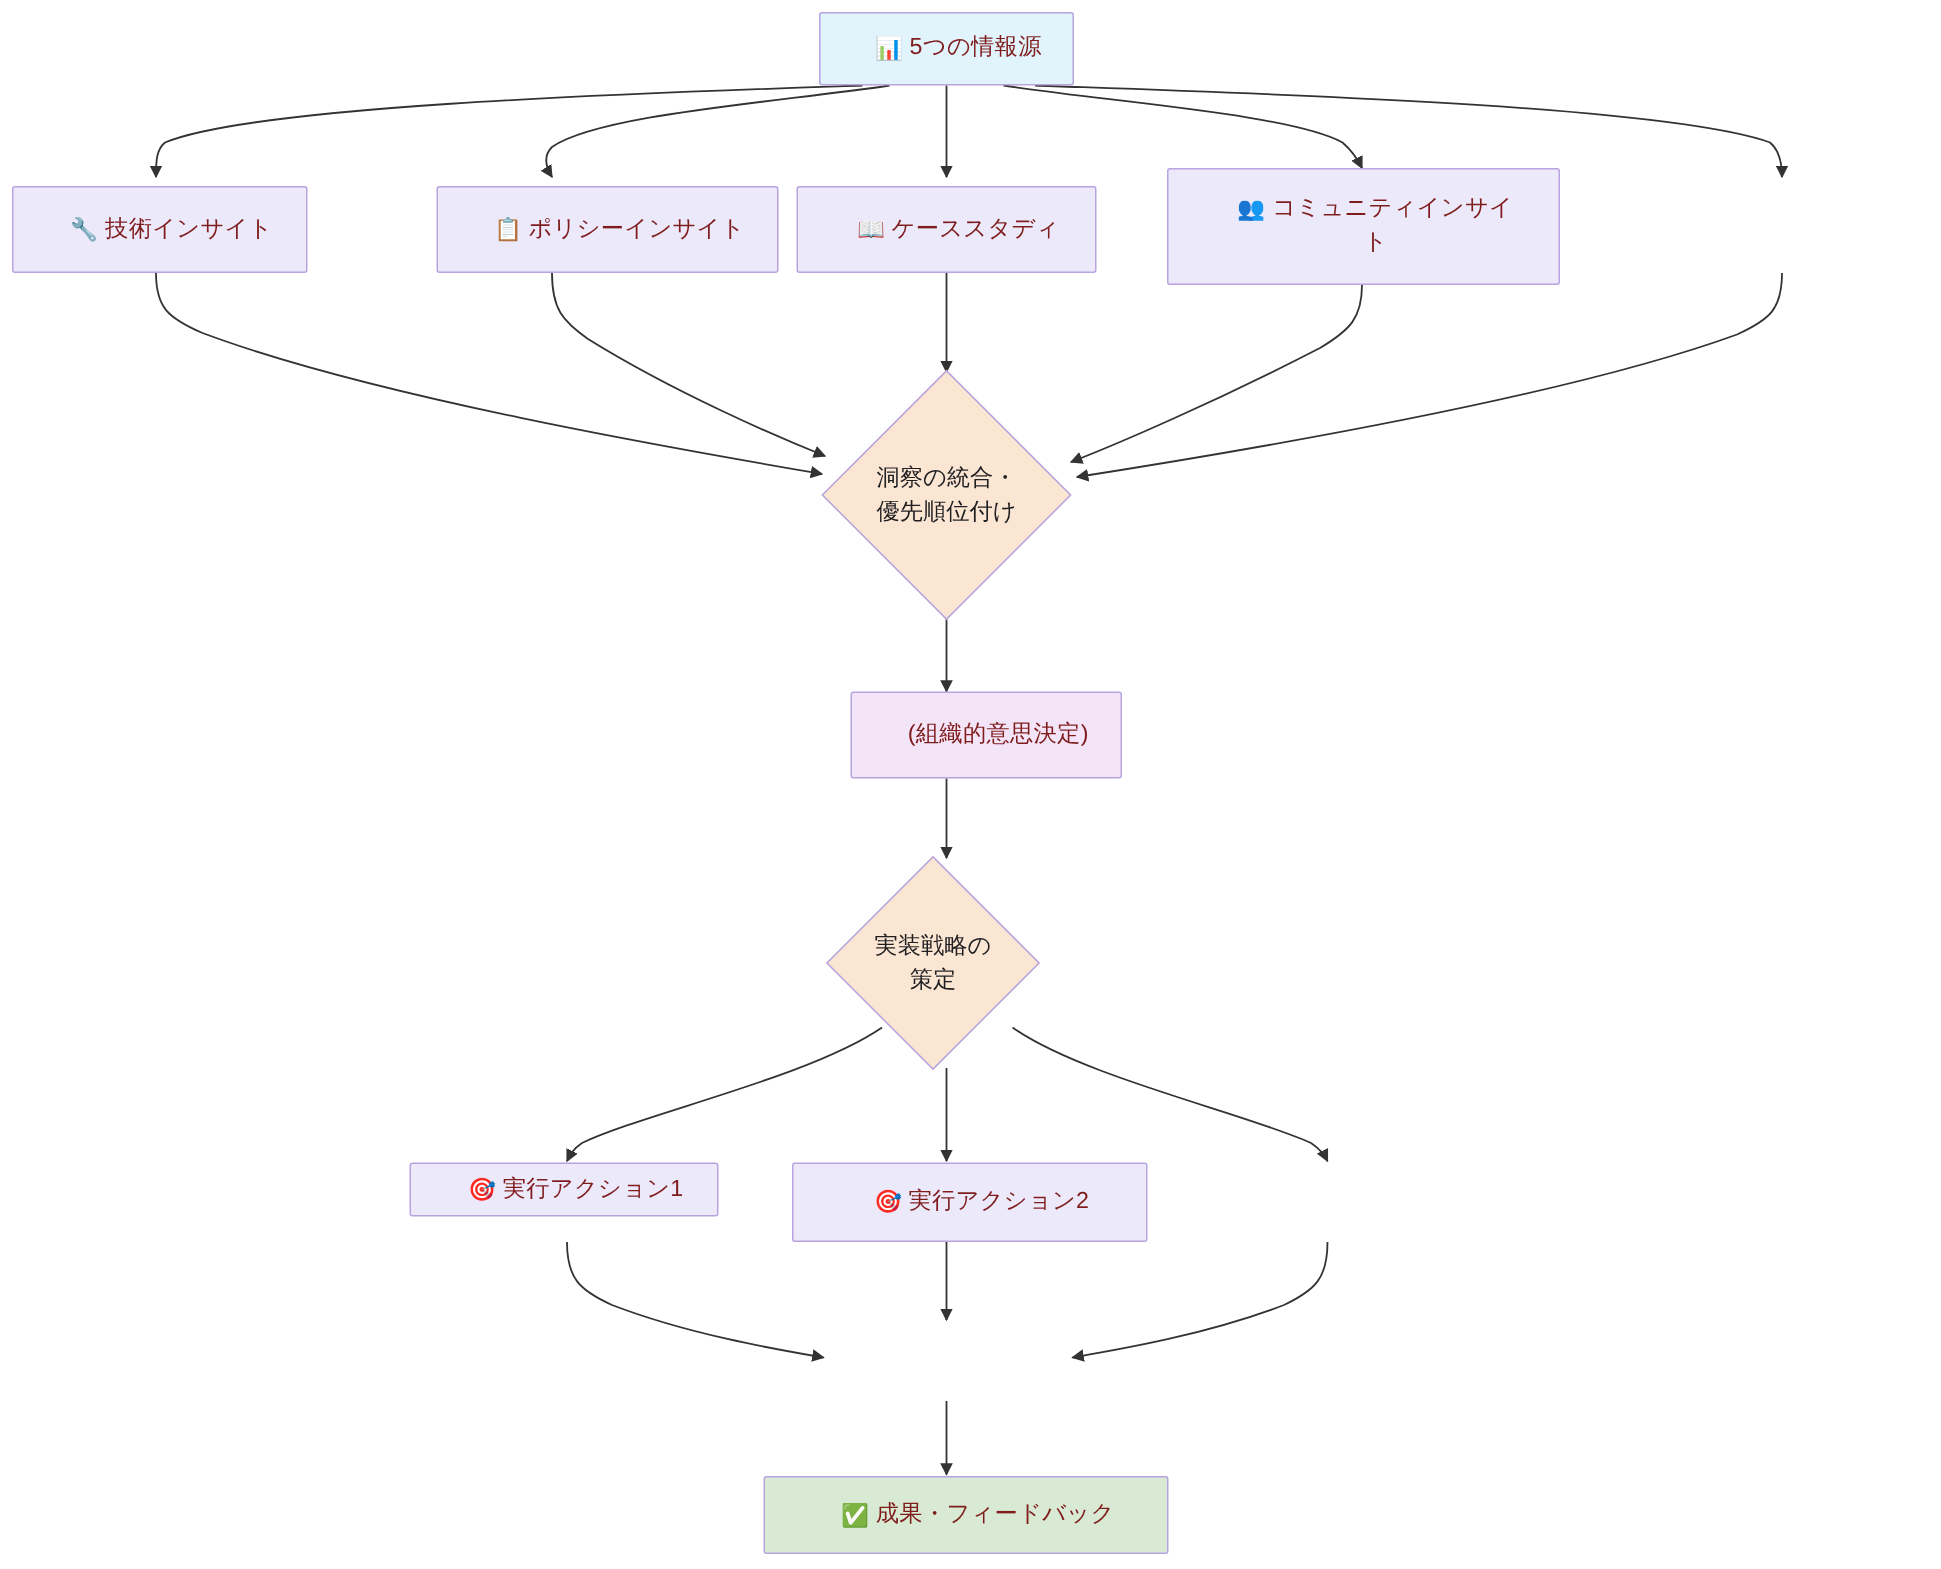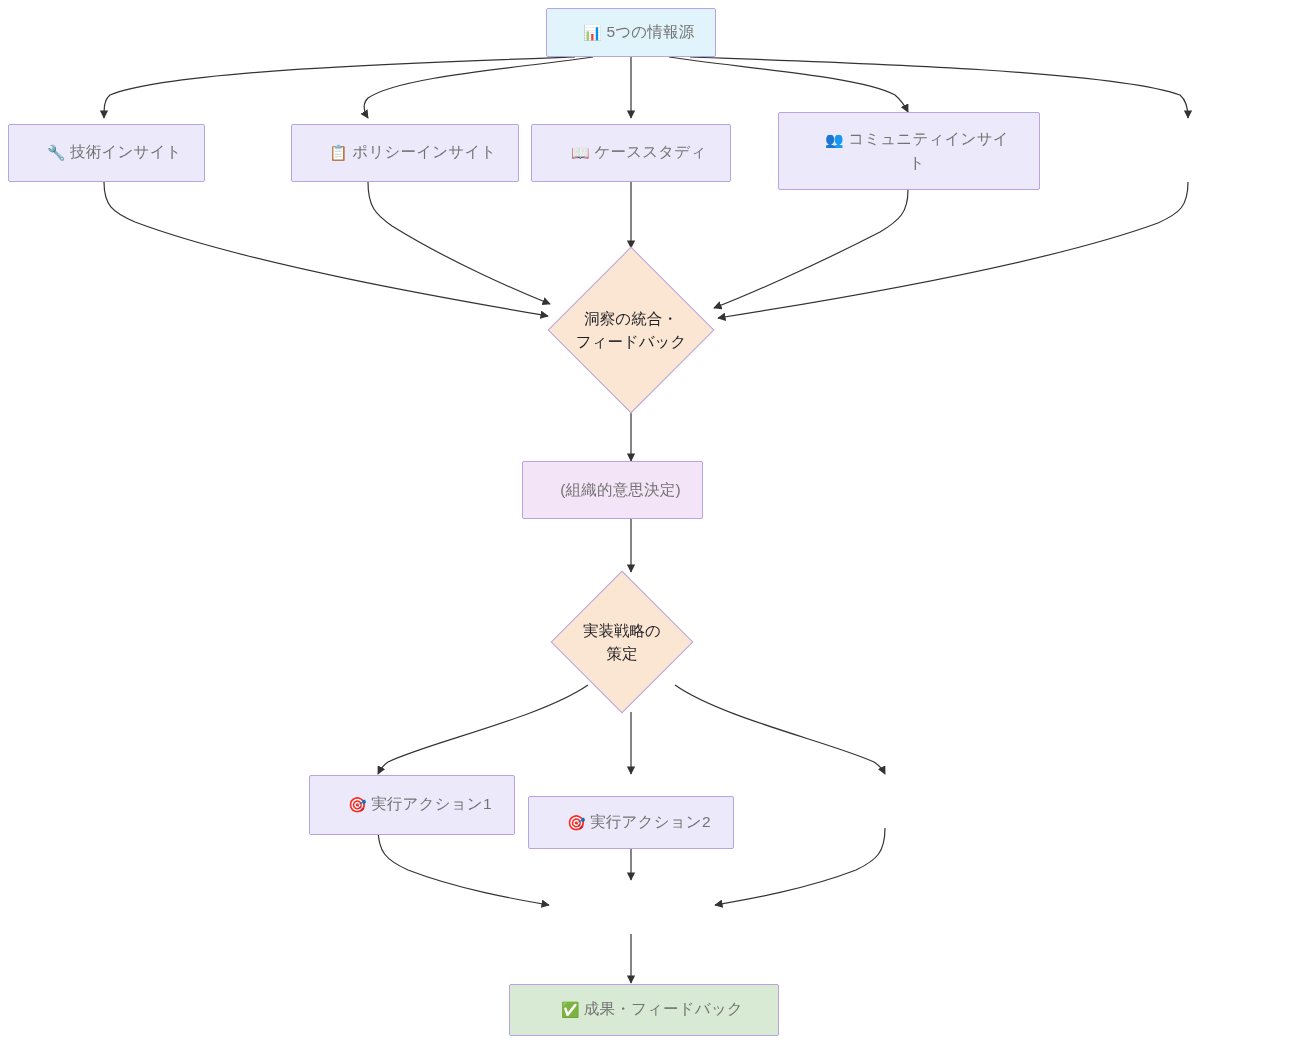--- a/index.html
+++ b/index.html
@@ -26,21 +26,21 @@
     pointer-events: none;
   }
   .node {
     position: absolute;
     box-sizing: border-box;
     display: flex;
     align-items: center;
     justify-content: center;
     text-align: center;
     line-height: 1.45;
-    color: #737373;
+    color: #7f1d1d;
     font-size: 15.5px;
     letter-spacing: 0.2px;
     z-index: 2;
     padding-left: 16px;
   }
   .node .lbl {
     display: block;
     padding: 0 10px;
     white-space: pre-line;
   }
@@ -147,38 +147,38 @@
   </div>
 
   <div class="node rect fill-lav" style="left:531px; top:124px; width:200px; height:58px;">
     <span class="lbl"><span class="emoji">📖</span><span>ケーススタディ</span></span>
   </div>
 
 
   <div class="diamond-wrap" style="left:541px; top:248px; width:180px; height:164px;">
     <div class="diamond-shape" style="width:116px; height:116px;"></div>
     <div class="diamond-label">洞察の統合・
-フィードバック</div>
+優先順位付け</div>
   </div>
 
-  <div class="node rect fill-mauve" style="left:522px; top:461px; width:181px; height:58px;">
+  <div class="node rect fill-mauve" style="left:567px; top:461px; width:181px; height:58px;">
     <span class="lbl">(組織的意思決定)</span>
   </div>
 
   <div class="diamond-wrap" style="left:543px; top:572px; width:158px; height:140px;">
     <div class="diamond-shape" style="width:99px; height:99px;"></div>
     <div class="diamond-label">実装戦略の
 策定</div>
   </div>
 
-  <div class="node rect fill-lav" style="left:273px; top:775px; width:206px; height:60px;margin-left:36px;">
+  <div class="node rect fill-lav" style="left:273px; top:775px; width:206px; height:36px;">
     <span class="lbl"><span class="emoji">🎯</span><span>実行アクション1</span></span>
   </div>
 
-  <div class="node rect fill-lav" style="left:528px; top:775px; width:206px; height:53px;margin-top:21px;">
+  <div class="node rect fill-lav" style="left:528px; top:775px; width:237px; height:53px;">
     <span class="lbl"><span class="emoji">🎯</span><span>実行アクション2</span></span>
   </div>
 
 
 
   <div class="node rect fill-green" style="left:509px; top:984px; width:270px; height:52px;">
     <span class="lbl"><span class="emoji">✅</span><span>成果・フィードバック</span></span>
   </div>
 
 </div>

